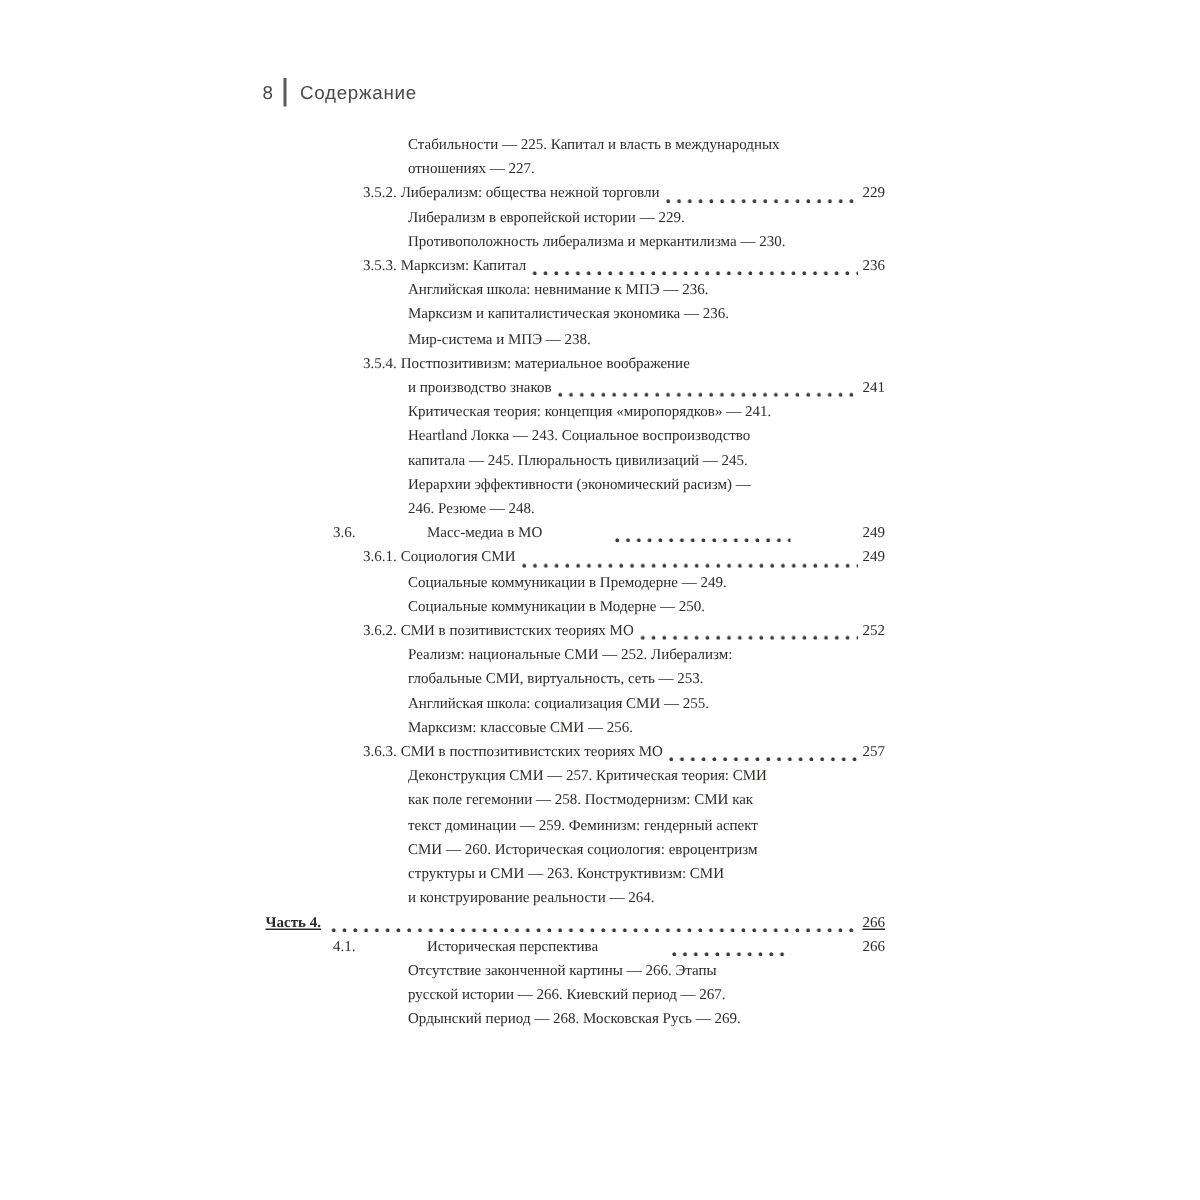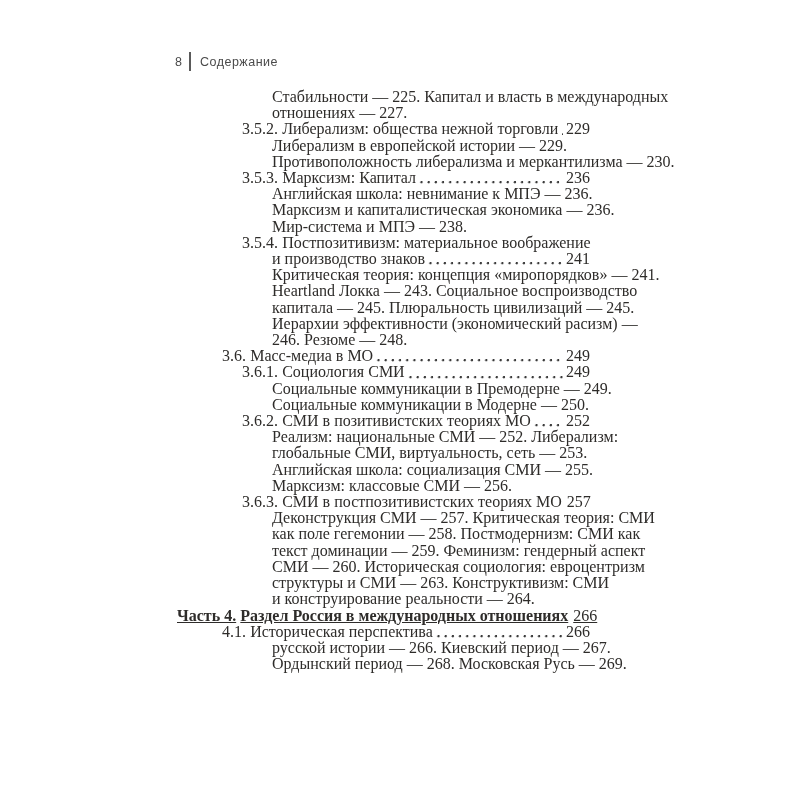--- a/index.html
+++ b/index.html
@@ -22,29 +22,29 @@
   }
   .page-header .divider {
     width: 1.5px; height: 19px;
     background: #5a5a5a;
     margin: 0 9px 0 7px;
   }
   .toc {
     position: absolute;
     left: 0; top: 89px;
     width: 590px;
-    font-size: 16px;
+    font-size: 10px;
     line-height: 16.2px;
   }
   .line { display: flex; align-items: baseline; }
   .line .lbl { white-space: nowrap; margin-right: 0.26em; text-align: center; }
   .line .txt { white-space: nowrap; }
   .line.cont { margin-left: 272px; }
   .line.l2   { margin-left: 242px; }
-  .line.l1   { margin-left: 222px; }
+  .line.l1   { margin-left: 222px; gap: 45px; }
   .line.part { margin-left: 177px; font-weight: bold; text-decoration: underline; }
   .line.part .leader, .line.part .pg { font-weight: normal; }
   .leader {
     flex: 1 1 auto;
     align-self: stretch;
     margin: 0 3px 0 2px;
     background-image: radial-gradient(circle at 3.5px calc(100% - 3.8px), #3b3b3b 1.05px, rgba(0,0,0,0) 1.5px);
     background-size: 7.2px 100%;
     background-repeat: repeat-x;
   }
@@ -172,29 +172,31 @@
         <span class="txt">СМИ — 260. Историческая социология: евроцентризм</span>
       </div>
       <div class="line cont">
         <span class="txt">структуры и СМИ — 263. Конструктивизм: СМИ</span>
       </div>
       <div class="line cont">
         <span class="txt">и конструирование реальности — 264.</span>
       </div>
       <div class="line part">
         <span class="lbl">Часть 4.</span>
-        <span class="txt">Раздел Россия в международных отношениях</span>
         <span class="leader"></span>
         <span class="pg">266</span>
       </div>
       <div class="line l1">
         <span class="lbl">4.1.</span>
         <span class="txt">Историческая перспектива</span>
         <span class="leader"></span>
         <span class="pg">266</span>
+      </div>
+      <div class="line cont">
+        <span class="txt">Отсутствие законченной картины — 266. Этапы</span>
       </div>
       <div class="line cont">
         <span class="txt">русской истории — 266. Киевский период — 267.</span>
       </div>
       <div class="line cont">
         <span class="txt">Ордынский период — 268. Московская Русь — 269.</span>
       </div>
     </main>
 </div>
 

